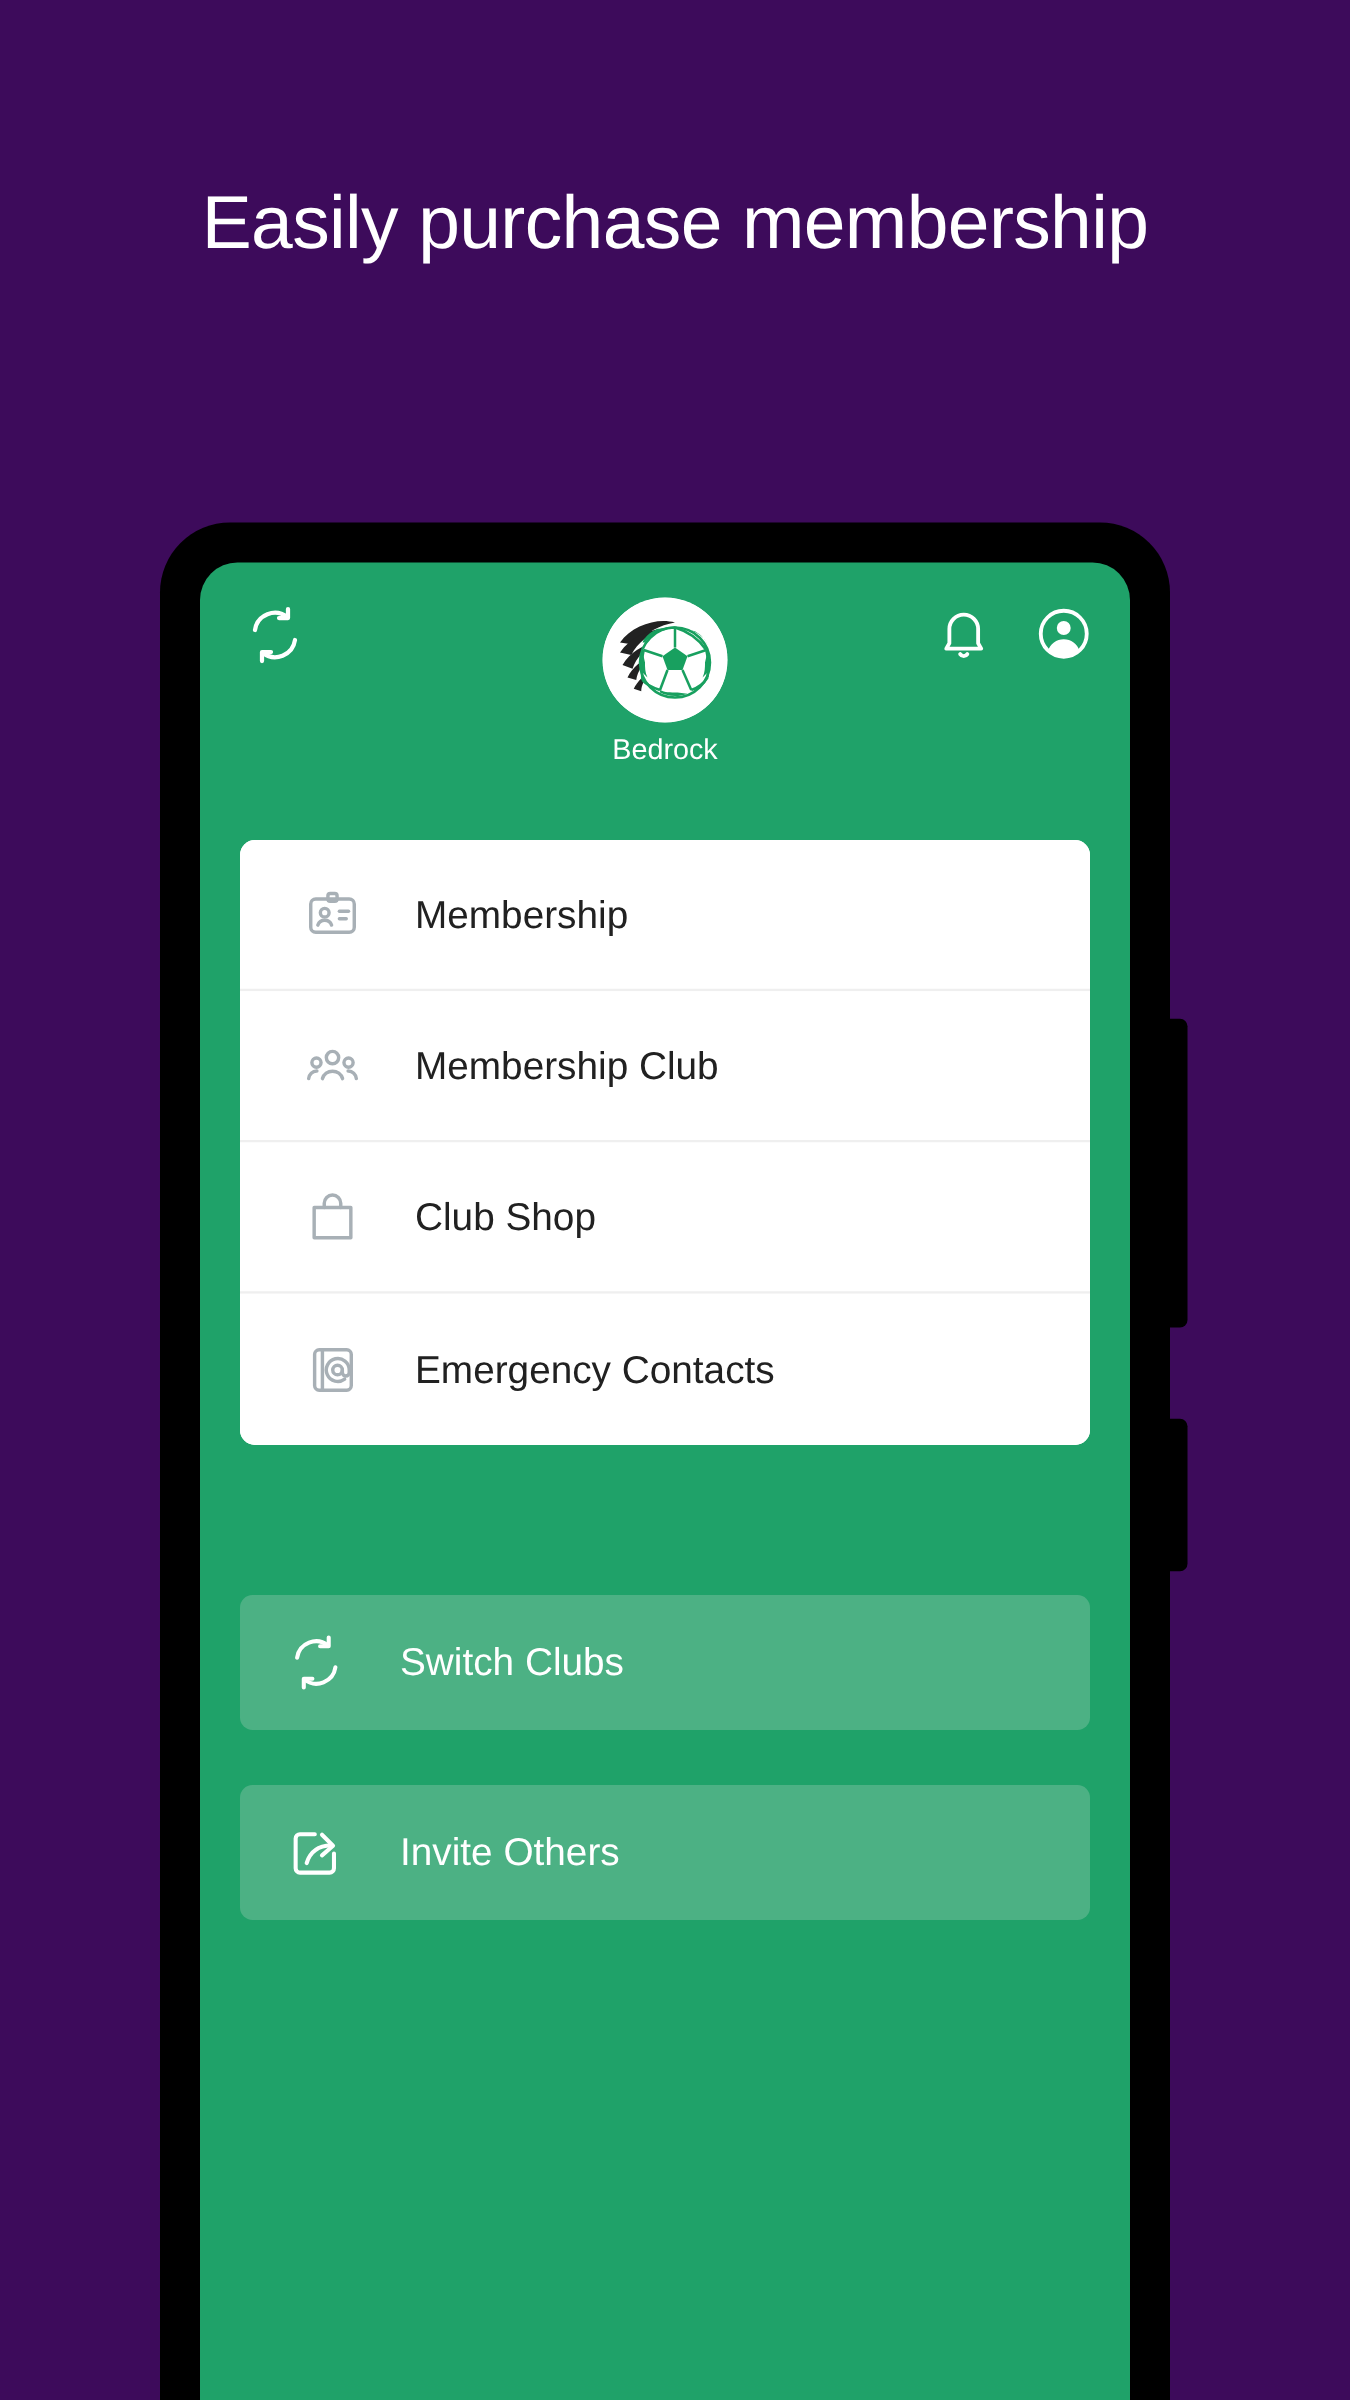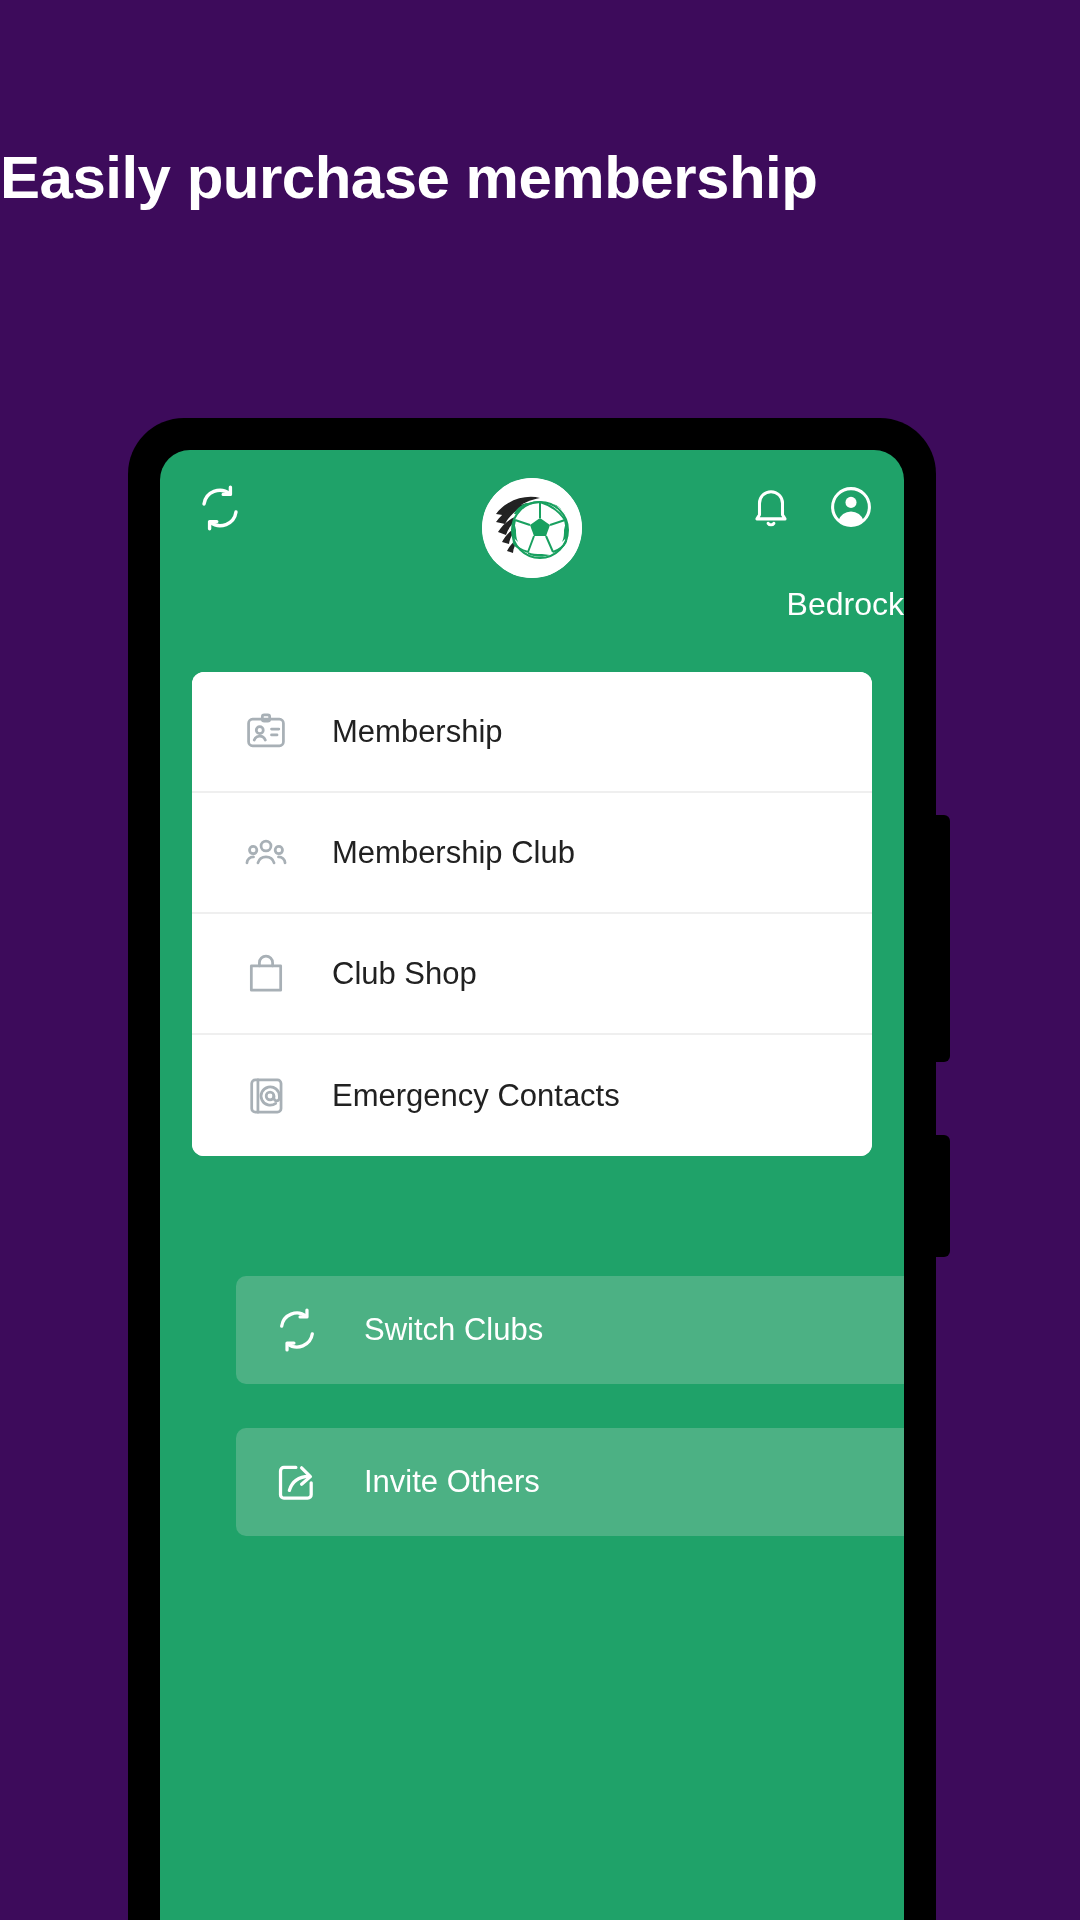--- a/index.html
+++ b/index.html
@@ -14,24 +14,25 @@
     position:relative;
     width:1080px; height:1920px;
     background:#3D0B5B;
     overflow:hidden;
   }
 
   
   #headline {
     position:absolute;
     top:140px; left:0; width:1080px;
+    text-align:center;
     color:#FFFFFF;
     font-size:60px;
     line-height:76px;
-    font-weight:700;
+    font-weight:400;
     letter-spacing:-0.5px;
   }
   #headline .line { display:block; white-space:nowrap; }
 
   
   #phone {
     position:absolute;
     left:128px; top:418px;
     width:808px; height:1502px;
     background:#000000;
@@ -81,23 +82,23 @@
     transform:translateX(-50%);
     width:100px; height:100px;
     border-radius:50%;
     background:#FFFFFF;
     display:flex; align-items:center; justify-content:center;
     overflow:hidden;
   }
   #club-name {
     position:absolute;
     left:0; top:136px; width:100%;
-    text-align:right;
+    text-align:center;
     color:#FFFFFF;
-    font-size:32px;
+    font-size:23px;
     font-weight:400;
   }
 
   
   #menu-card {
     position:absolute;
     left:32px; top:222px;
     width:680px;
     background:#FFFFFF;
     border-radius:12px;
@@ -130,21 +131,20 @@
     position:absolute;
     left:32px;
     width:680px;
     height:108px;
     background:#4CB184;
     border-radius:10px;
     display:flex;
     align-items:center;
     padding-left:38px;
     cursor:pointer;
-    margin-left:44px;
   }
   #btn-switch-clubs { top:826px; }
   #btn-invite-others { top:978px; }
   .action-btn .a-icon { width:46px; height:46px; flex:0 0 46px; color:#FFFFFF; }
   .action-btn .a-label {
     margin-left:44px;
     color:#FFFFFF;
     font-size:31px;
     font-weight:400;
   }

